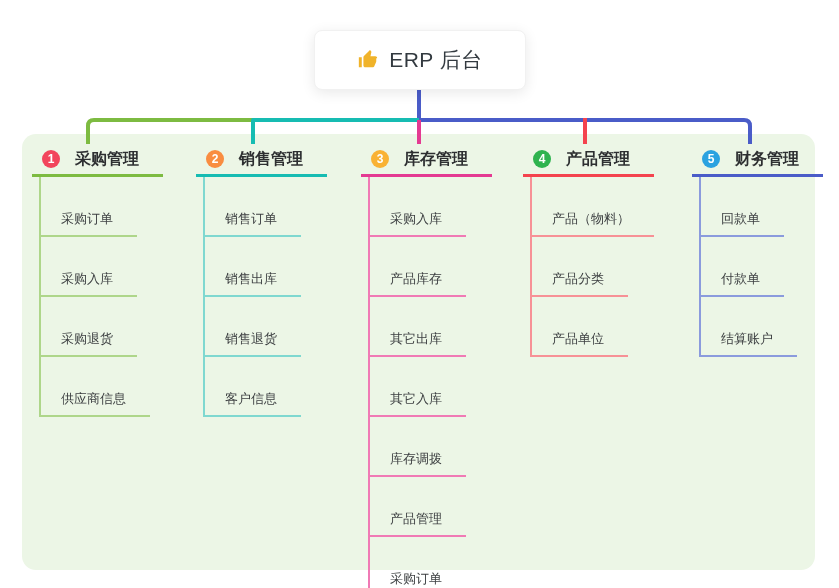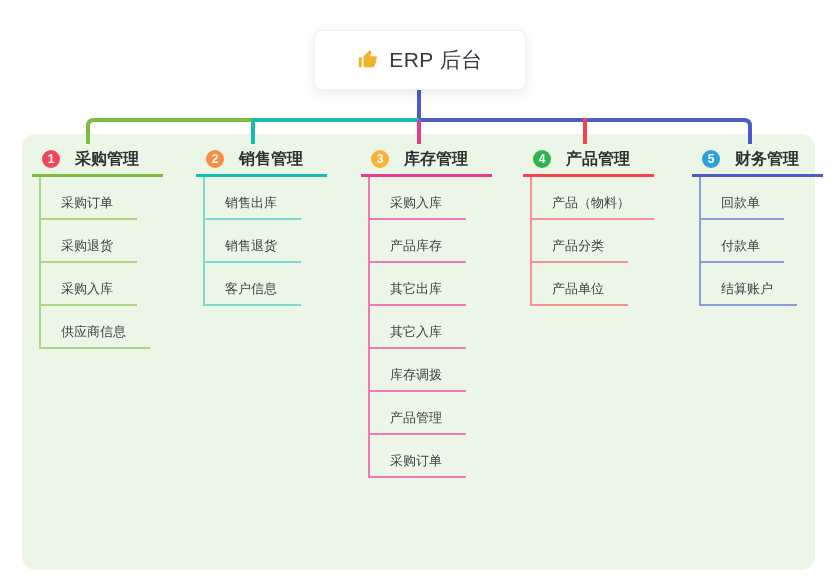--- a/index.html
+++ b/index.html
@@ -41,21 +41,21 @@
     flex:0 0 auto;
   }
   .branch-label{
     font-size:16px;font-weight:600;color:#2d2f31;line-height:22px;margin-left:8px;
   }
   .children{
     margin-left:7px;
     border-left:2px solid var(--cl);
   }
   .child-row{
-    height:43px;display:flex;align-items:flex-end;
+    height:60px;display:flex;align-items:flex-end;font-family:Liberation Mono, monospace;
   }
   .child-node{
     display:inline-block;white-space:nowrap;
     border-bottom:2px solid var(--cl);
     padding:0 24px 7px 20px;
     font-size:13px;color:#3c3f41;line-height:16px;
     cursor:pointer;
   }
 </style>
 </head>
@@ -84,39 +84,42 @@
     <div class="branch-header">
       <span class="badge" style="background: rgb(242, 69, 92);">1</span>
       <span class="branch-label">采购管理</span>
     </div>
     <div class="children">
   <div class="child-row">
     <span class="child-node">采购订单</span>
   </div>
 
   <div class="child-row">
+    <span class="child-node">采购入库</span>
+  </div>
+
+  <div class="child-row">
     <span class="child-node">采购退货</span>
-  </div>
-
-  <div class="child-row">
-    <span class="child-node">采购入库</span>
   </div>
 
   <div class="child-row">
     <span class="child-node">供应商信息</span>
   </div>
 </div>
   </div>
 
   <div class="branch" style="left: 196px; --c: #16bcb2; --cl: #7fd8d0;">
     <div class="branch-header">
       <span class="badge" style="background: rgb(249, 141, 65);">2</span>
       <span class="branch-label">销售管理</span>
     </div>
     <div class="children">
+  <div class="child-row">
+    <span class="child-node">销售订单</span>
+  </div>
 
   <div class="child-row">
     <span class="child-node">销售出库</span>
   </div>
 
   <div class="child-row">
     <span class="child-node">销售退货</span>
   </div>
 
   <div class="child-row">

